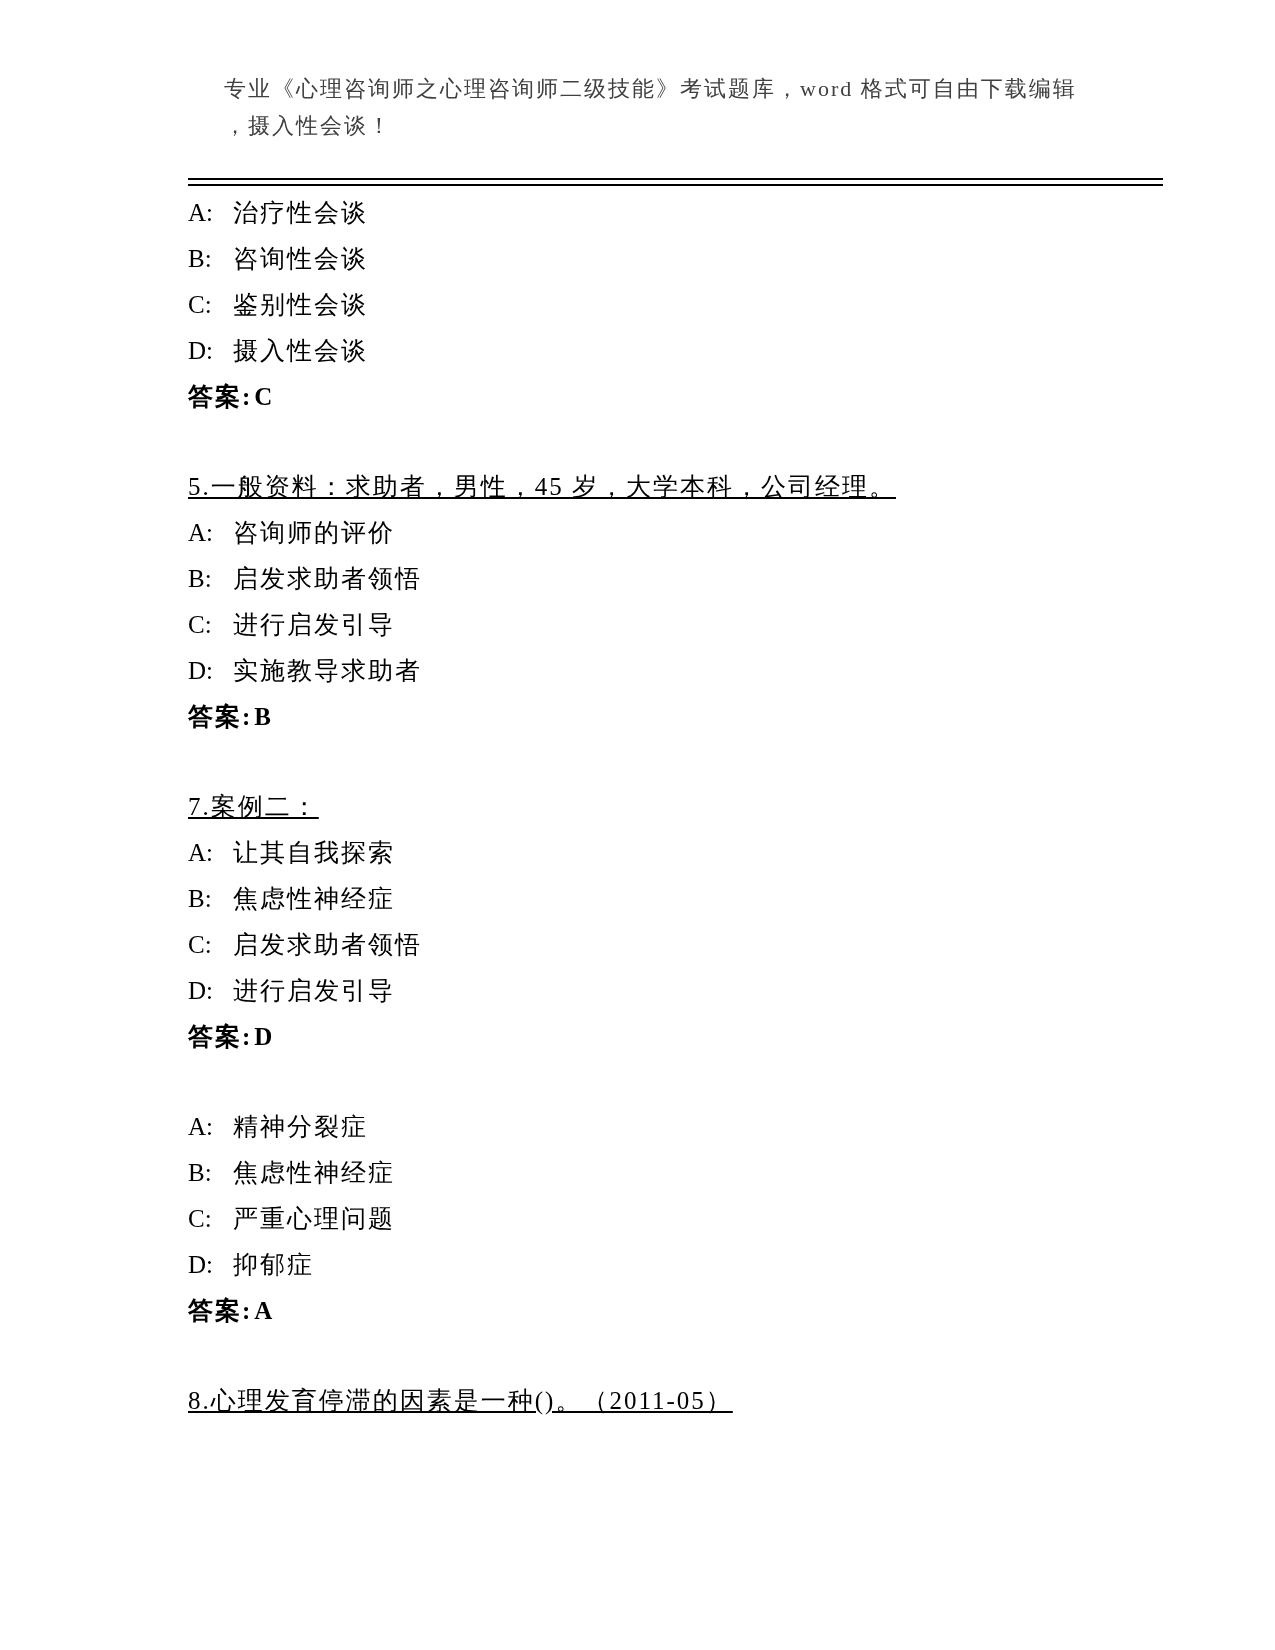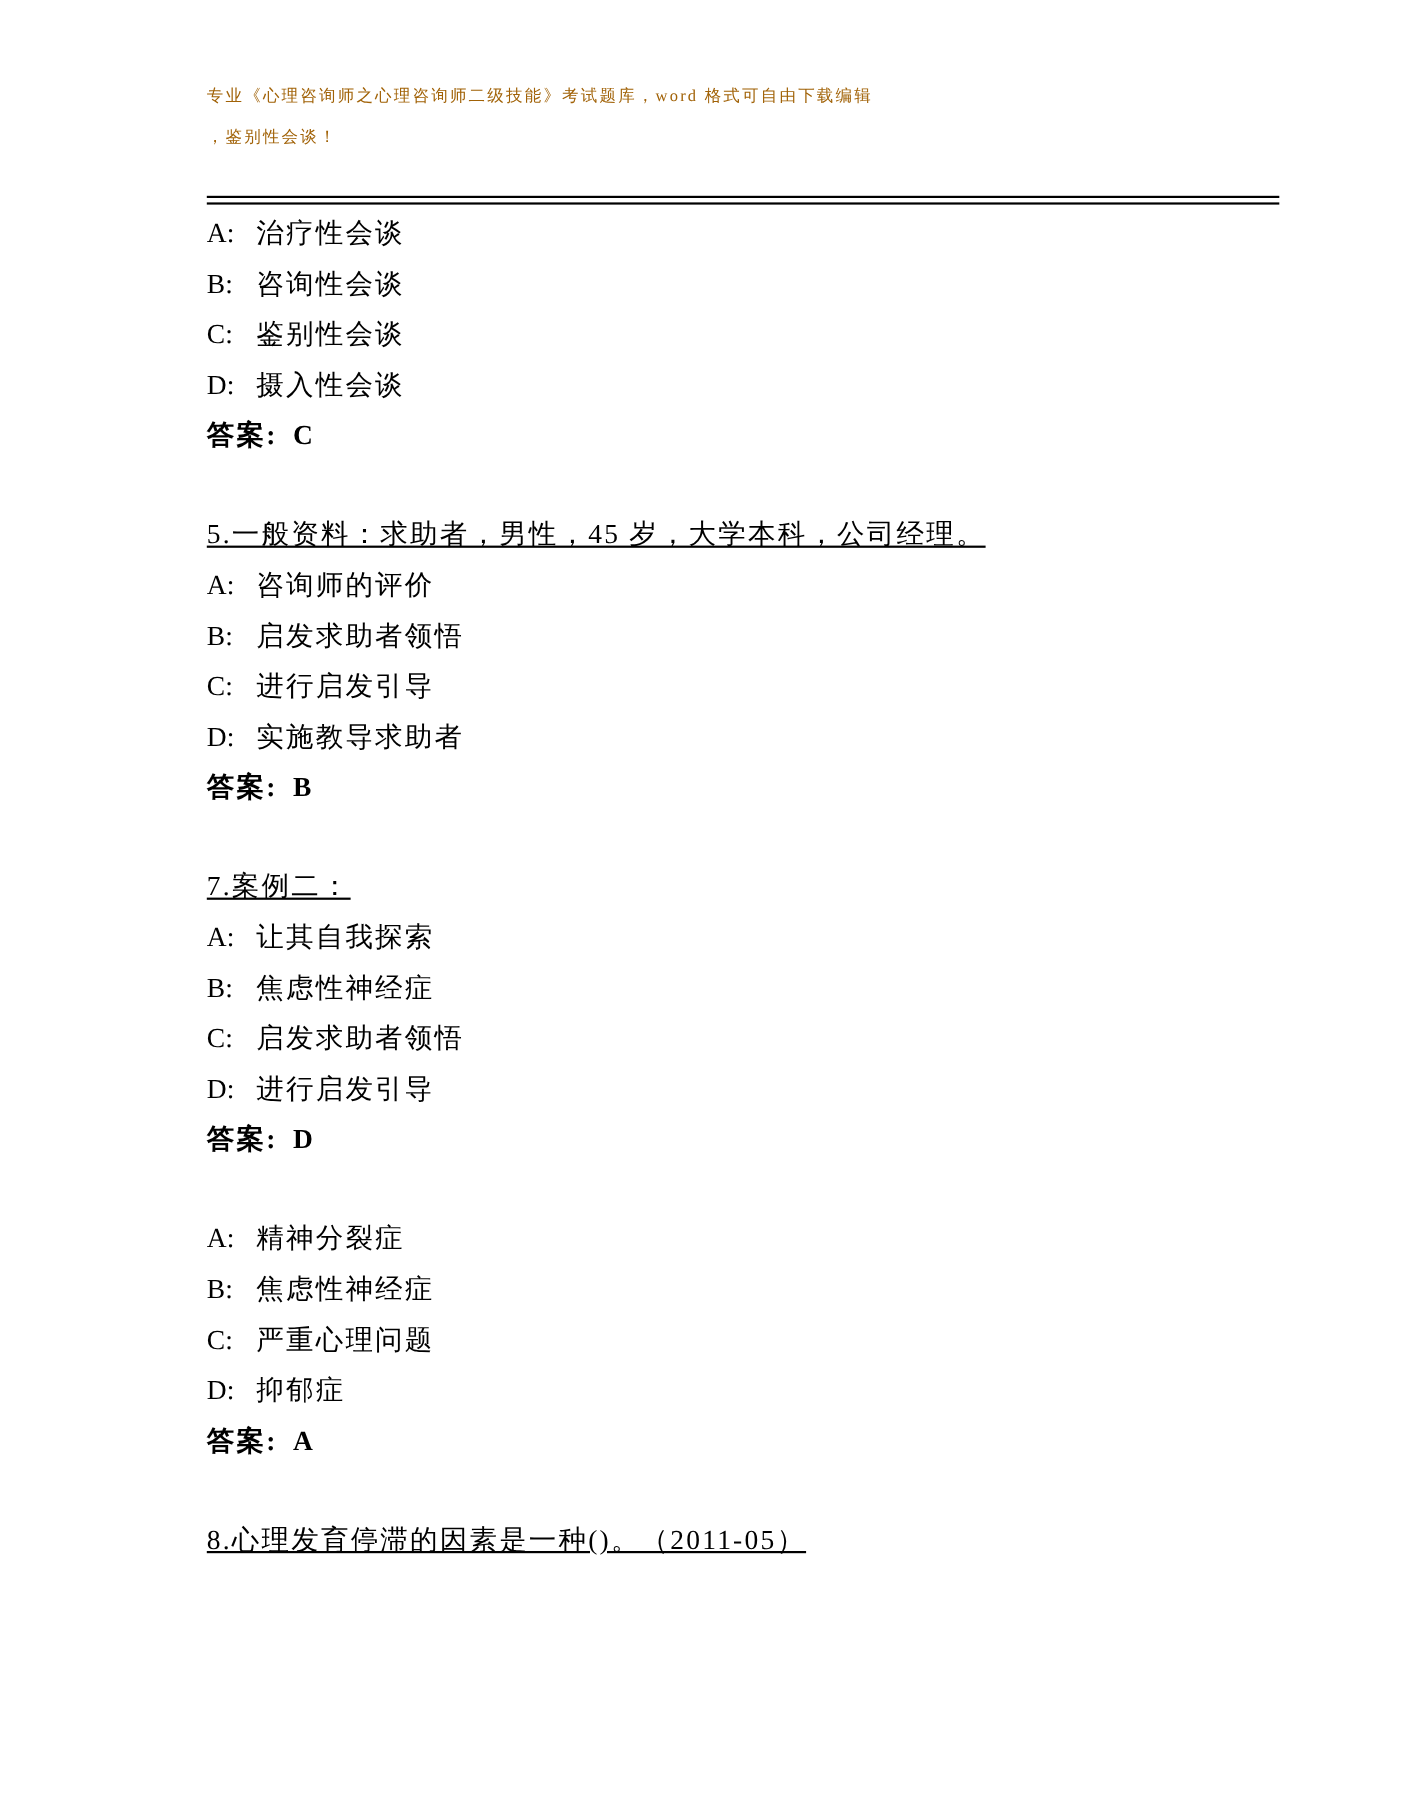--- a/index.html
+++ b/index.html
@@ -17,25 +17,26 @@
     overflow: hidden;
   }
   
   .header {
     position: absolute;
     left: 188px;
     right: 112px;
     top: 70px;
   }
   .header-line {
-    font-size: 15px;
+    font-size: 22px;
     line-height: 37px;
     letter-spacing: 2px;
-    color: #a16207;
+    color: #404040;
     white-space: nowrap;
+    margin-left: 36px;
   }
   .header-rule {
     position: absolute;
     left: 188px;
     right: 112px;
     top: 178px;
     height: 4px;
     border-top: 2px solid #000000;
     border-bottom: 2px solid #000000;
   }
@@ -64,31 +65,31 @@
     flex: 0 0 45px;
     letter-spacing: 0;
   }
   .opt-text { }
   .answer {
     display: flex;
     line-height: 46px;
     font-weight: 700;
     white-space: nowrap;
   }
-  .answer-label { margin-right: 14px; }
+  .answer-label { margin-right: 2px; }
   .answer-value { letter-spacing: 0; }
 </style>
 </head>
 <body>
 
 <div class="page">
 
   <div class="header">
     <div class="header-line">专业《心理咨询师之心理咨询师二级技能》考试题库，word 格式可自由下载编辑</div>
-    <div class="header-line">，鉴别性会谈！</div>
+    <div class="header-line">，摄入性会谈！</div>
   </div>
 
   <div class="header-rule"></div>
 
   <div class="content">
 
     <section class="qblock first">
       <div class="opt">
         <span class="opt-label">A:</span>
         <span class="opt-text">治疗性会谈</span>

